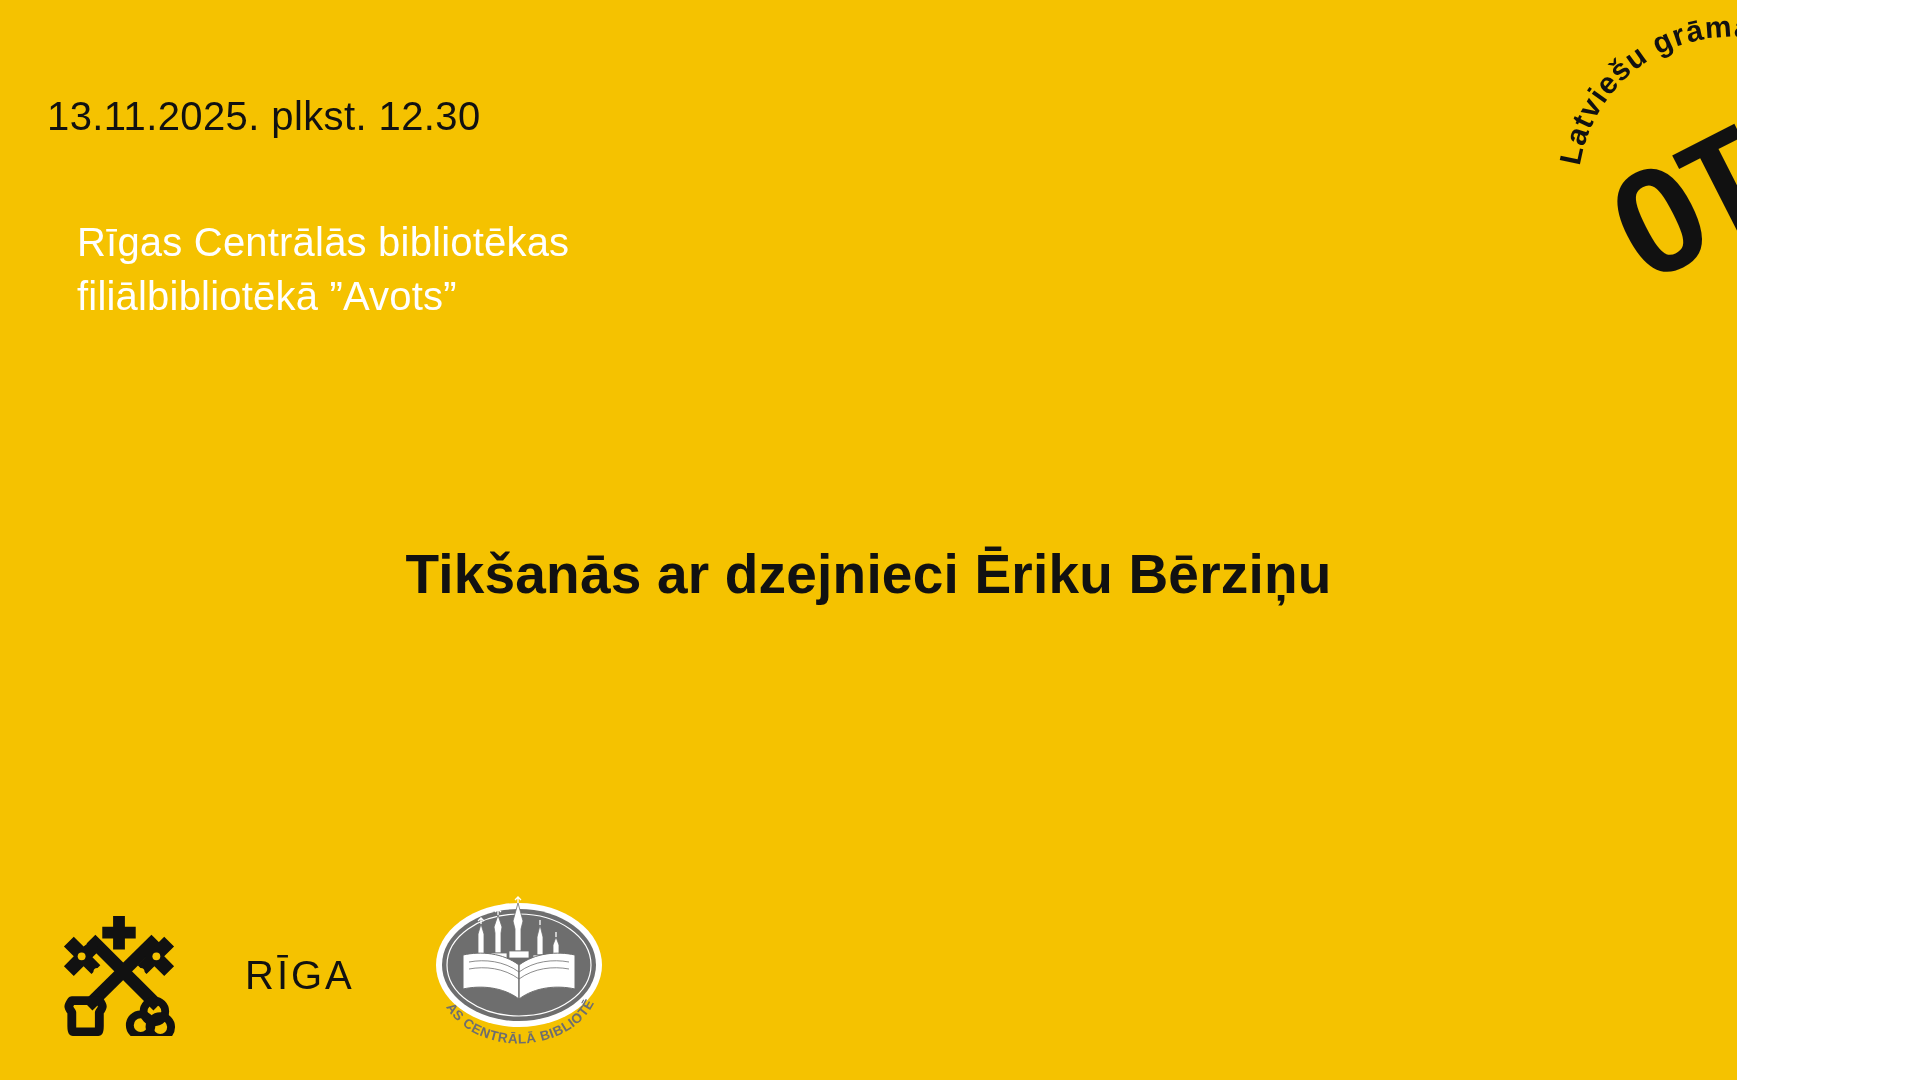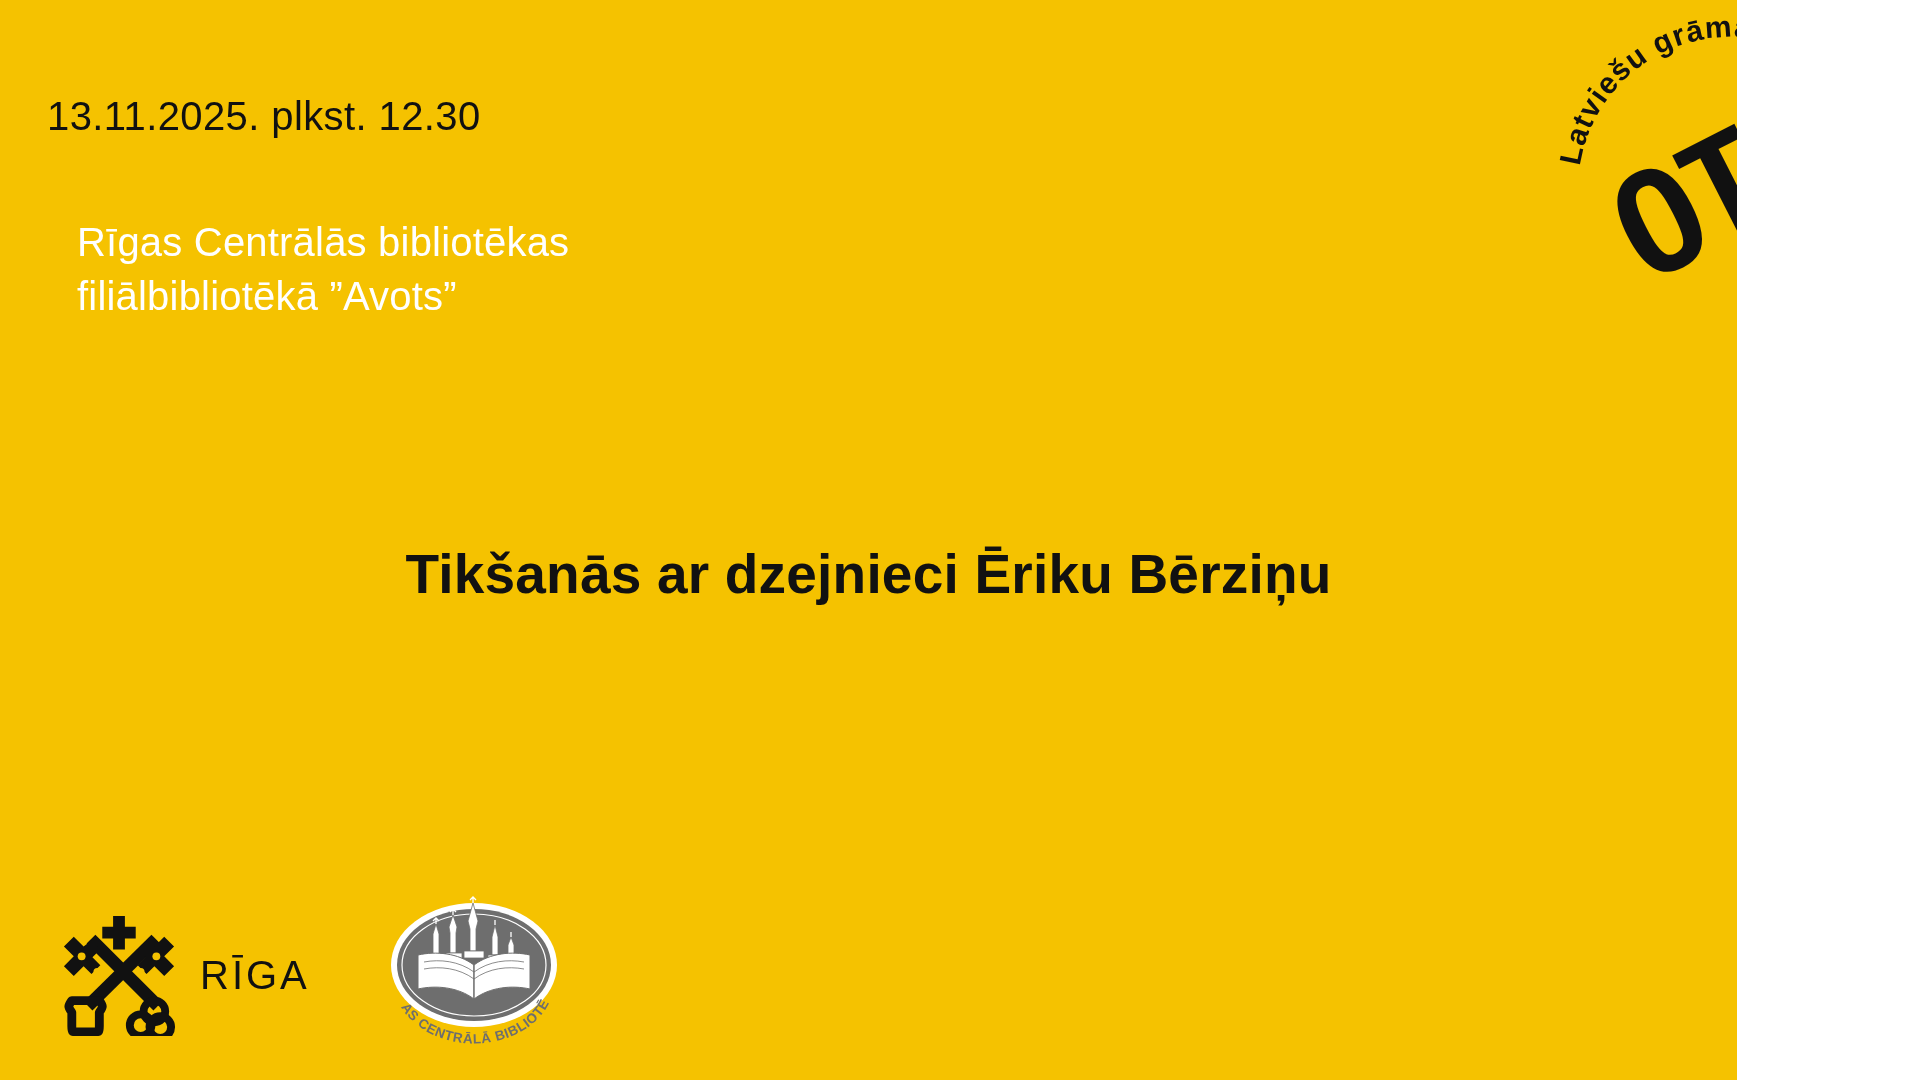--- a/index.html
+++ b/index.html
@@ -90,20 +90,21 @@
     display:flex;
     align-items:center;
     gap:22px;
   }
   .riga-keys { width:118px; height:122px; display:block; }
   .riga-word {
     font-size:40px;
     font-weight:400;
     color:#111111;
     letter-spacing:3px;
+    margin-left:45px;
   }
 
   .rcb-logo { width:172px; height:165px; display:block; }
 
 </style>
 </head>
 <body>
 
 <div id="poster">
 

